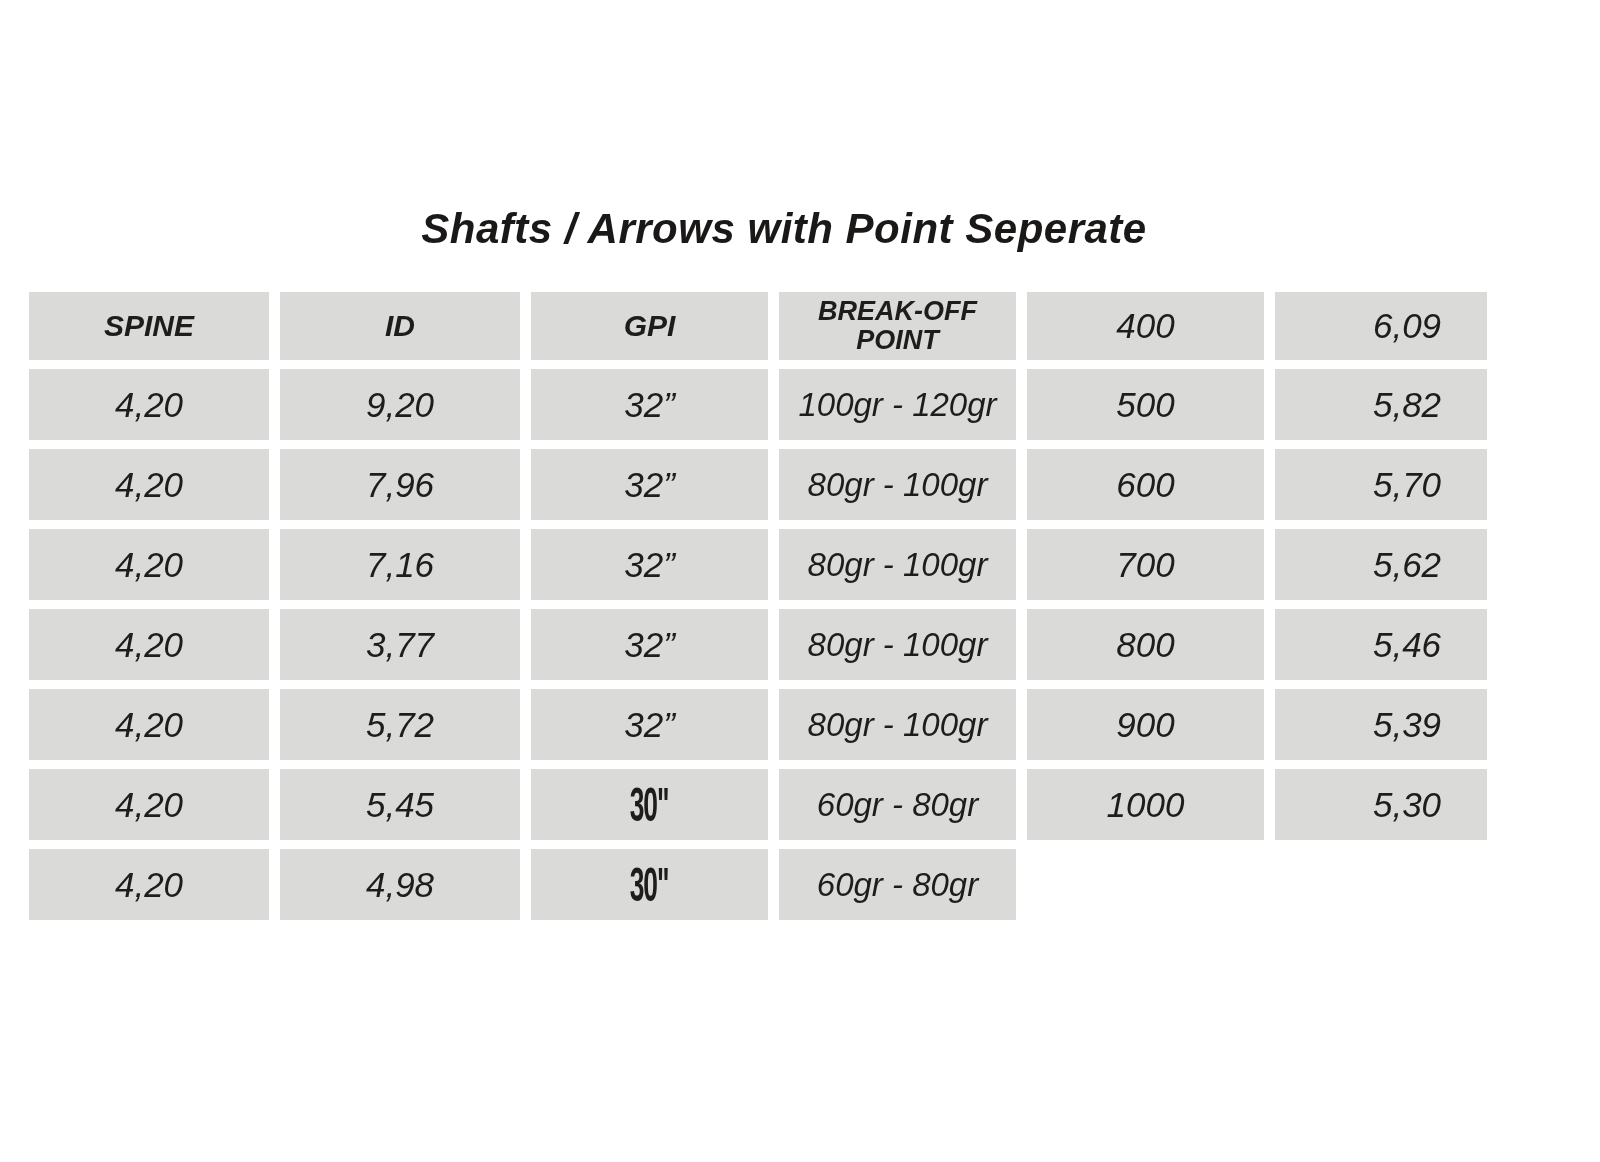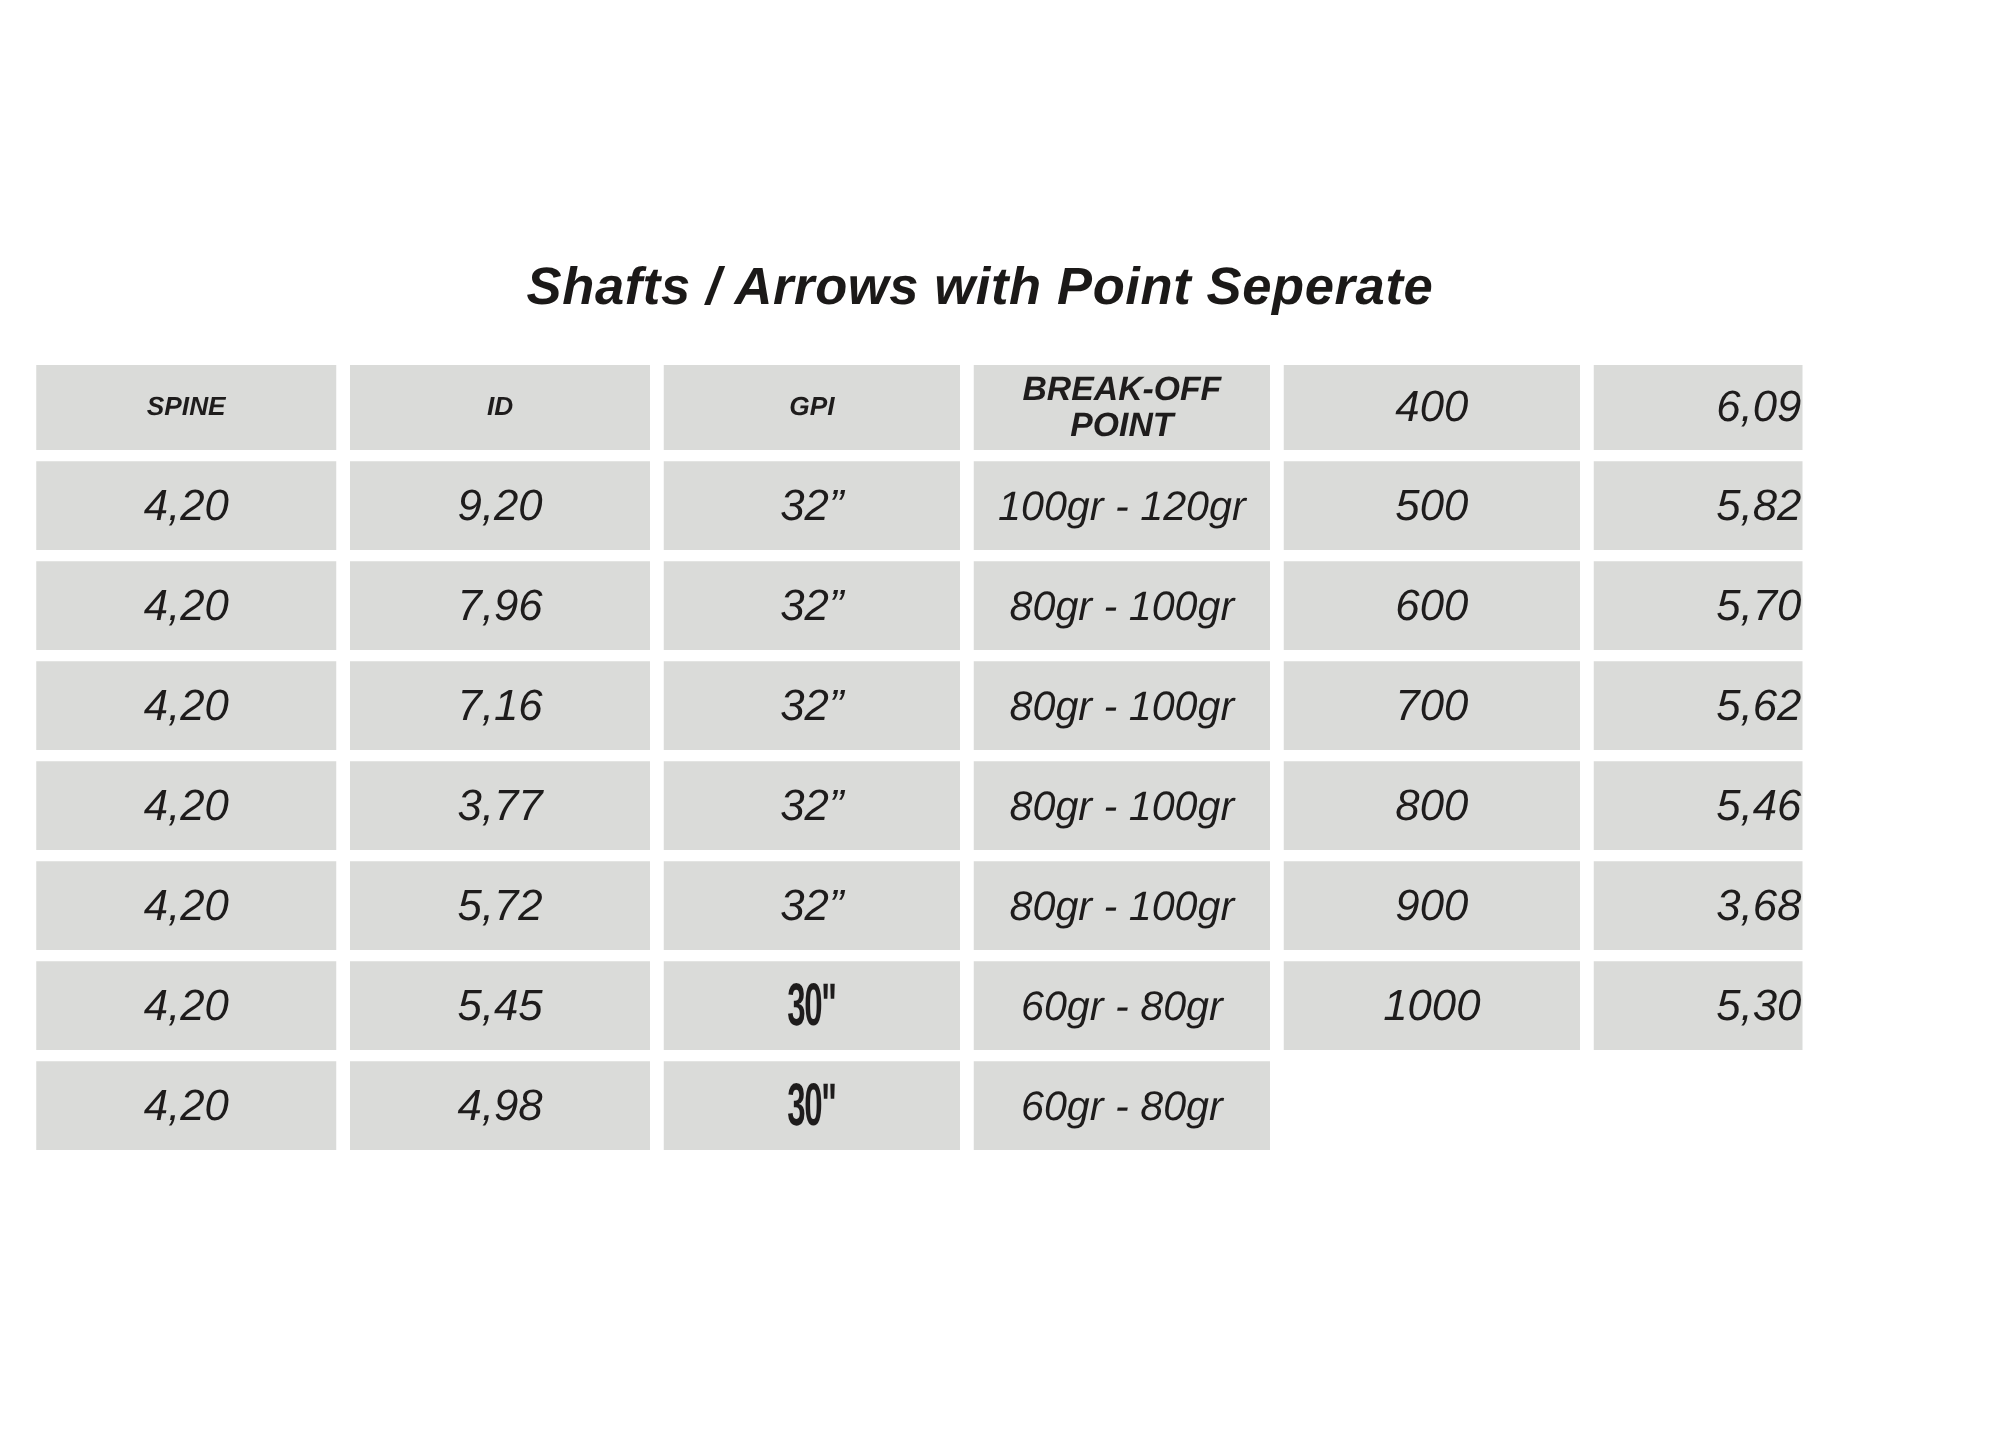--- a/index.html
+++ b/index.html
@@ -4,20 +4,21 @@
 <style>
   html, body { margin: 0; padding: 0; background: #ffffff; }
   .page {
     position: relative;
     width: 1442px;
     height: 1162px;
     background: #ffffff;
     font-family: "Liberation Sans", sans-serif;
     color: #1e1c1c;
     overflow: hidden;
+    padding-left: 45px;
   }
   .title {
     position: absolute;
     left: 29px;
     top: 205px;
     width: 1510px;
     margin: 0;
     text-align: center;
     font-size: 42px;
     font-weight: bold;
@@ -39,21 +40,21 @@
   .cell {
     background: #dadbd9;
     display: flex;
     align-items: center;
     justify-content: center;
     text-align: center;
   }
   .head {
     font-weight: bold;
     font-style: italic;
-    font-size: 21px;
+    font-size: 30px;
     line-height: 1.08;
   }
   .head.bo-head { font-size: 27px; padding: 0 14px; font-style: italic; }
   .val {
     font-style: italic;
     font-size: 35px;
   }
   .spine { font-weight: normal; }
   .bo { font-size: 33px; }
   .condensed {
@@ -119,21 +120,21 @@
     <div class="cell val spine">800</div>
     <div class="cell val">5,46</div>
     <div class="cell val">4,20</div>
     <div class="cell val">5,72</div>
     <div class="cell val">
         <span>32”</span>
       </div>
     <div class="cell val bo">80gr - 100gr</div>
 
     <div class="cell val spine">900</div>
-    <div class="cell val">3,68</div>
+    <div class="cell val">5,39</div>
     <div class="cell val">4,20</div>
     <div class="cell val">5,45</div>
     <div class="cell val">
         <span class="condensed">30"</span>
       </div>
     <div class="cell val bo">60gr - 80gr</div>
 
     <div class="cell val spine">1000</div>
     <div class="cell val">5,30</div>
     <div class="cell val">4,20</div>

